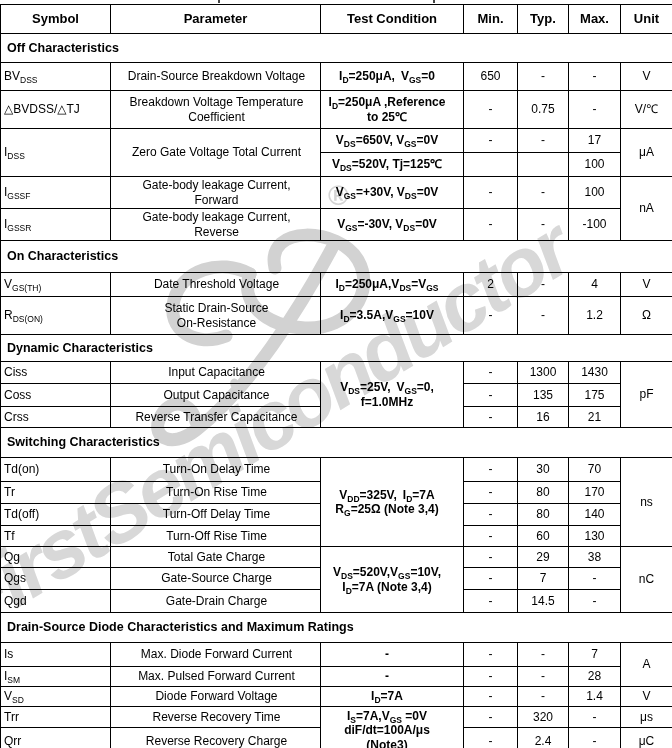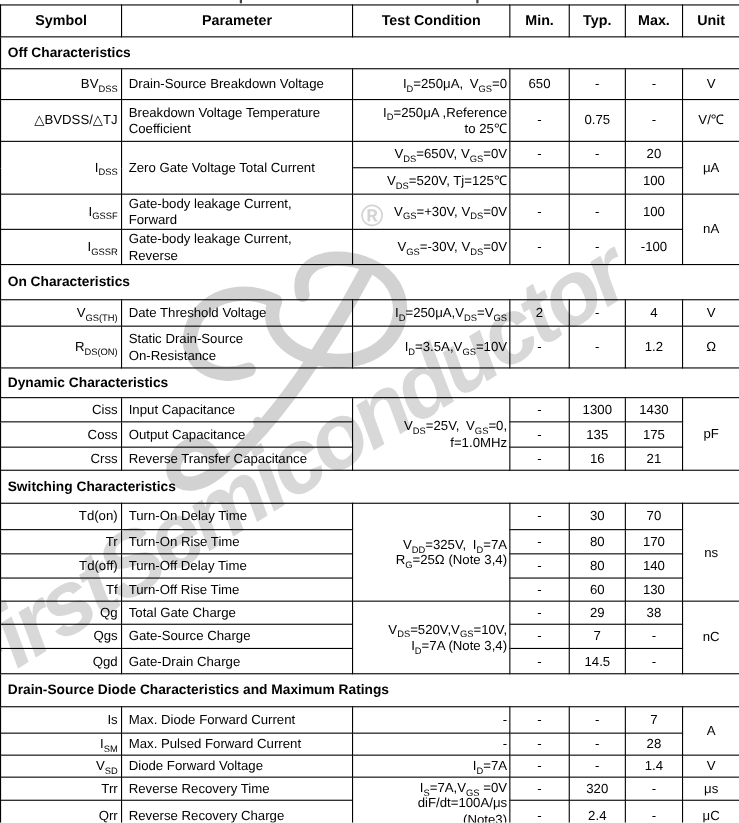--- a/index.html
+++ b/index.html
@@ -51,23 +51,23 @@
     vertical-align:middle;
     padding:1px 3px;
     background:transparent;
   }
   th {
     font-size:13px; font-weight:bold; text-align:center; padding:2px 2px;
   }
   td.sec {
     font-weight:bold; font-size:12.5px; text-align:left; padding-left:6px;
   }
-  td.sym  { text-align:right; }
-  td.par  { text-align:left; padding-left:6px; padding-right:4px; }
-  td.cond { text-align:right; padding-left:6px; padding-right:2px; }
+  td.sym  { text-align:left; }
+  td.par  { text-align:center; padding-left:6px; padding-right:4px; }
+  td.cond { text-align:center; padding-left:6px; padding-right:16px;font-weight:bold; }
   td.val  { text-align:center; }
   td.unit { text-align:center; }
   sub { font-size:8.5px; line-height:0; }
 </style>
 </head>
 <body>
 
 <div class="page">
 
   <div class="wm-text">FirstSemiconductor</div>
@@ -129,21 +129,21 @@
       <td class="val">-</td>
       <td class="unit">V/℃</td>
     </tr>
 
     <tr style="height:24px">
       <td class="sym" rowspan="2">I<sub>DSS</sub></td>
       <td class="par" rowspan="2">Zero Gate Voltage Total Current</td>
       <td class="cond">V<sub>DS</sub>=650V, V<sub>GS</sub>=0V</td>
       <td class="val">-</td>
       <td class="val">-</td>
-      <td class="val">20</td>
+      <td class="val">17</td>
       <td class="unit" rowspan="2">μA</td>
     </tr>
     <tr style="height:24px">
       <td class="cond">V<sub>DS</sub>=520V, Tj=125℃</td>
       <td class="val"></td>
       <td class="val"></td>
       <td class="val">100</td>
     </tr>
 
     <tr style="height:32px">

